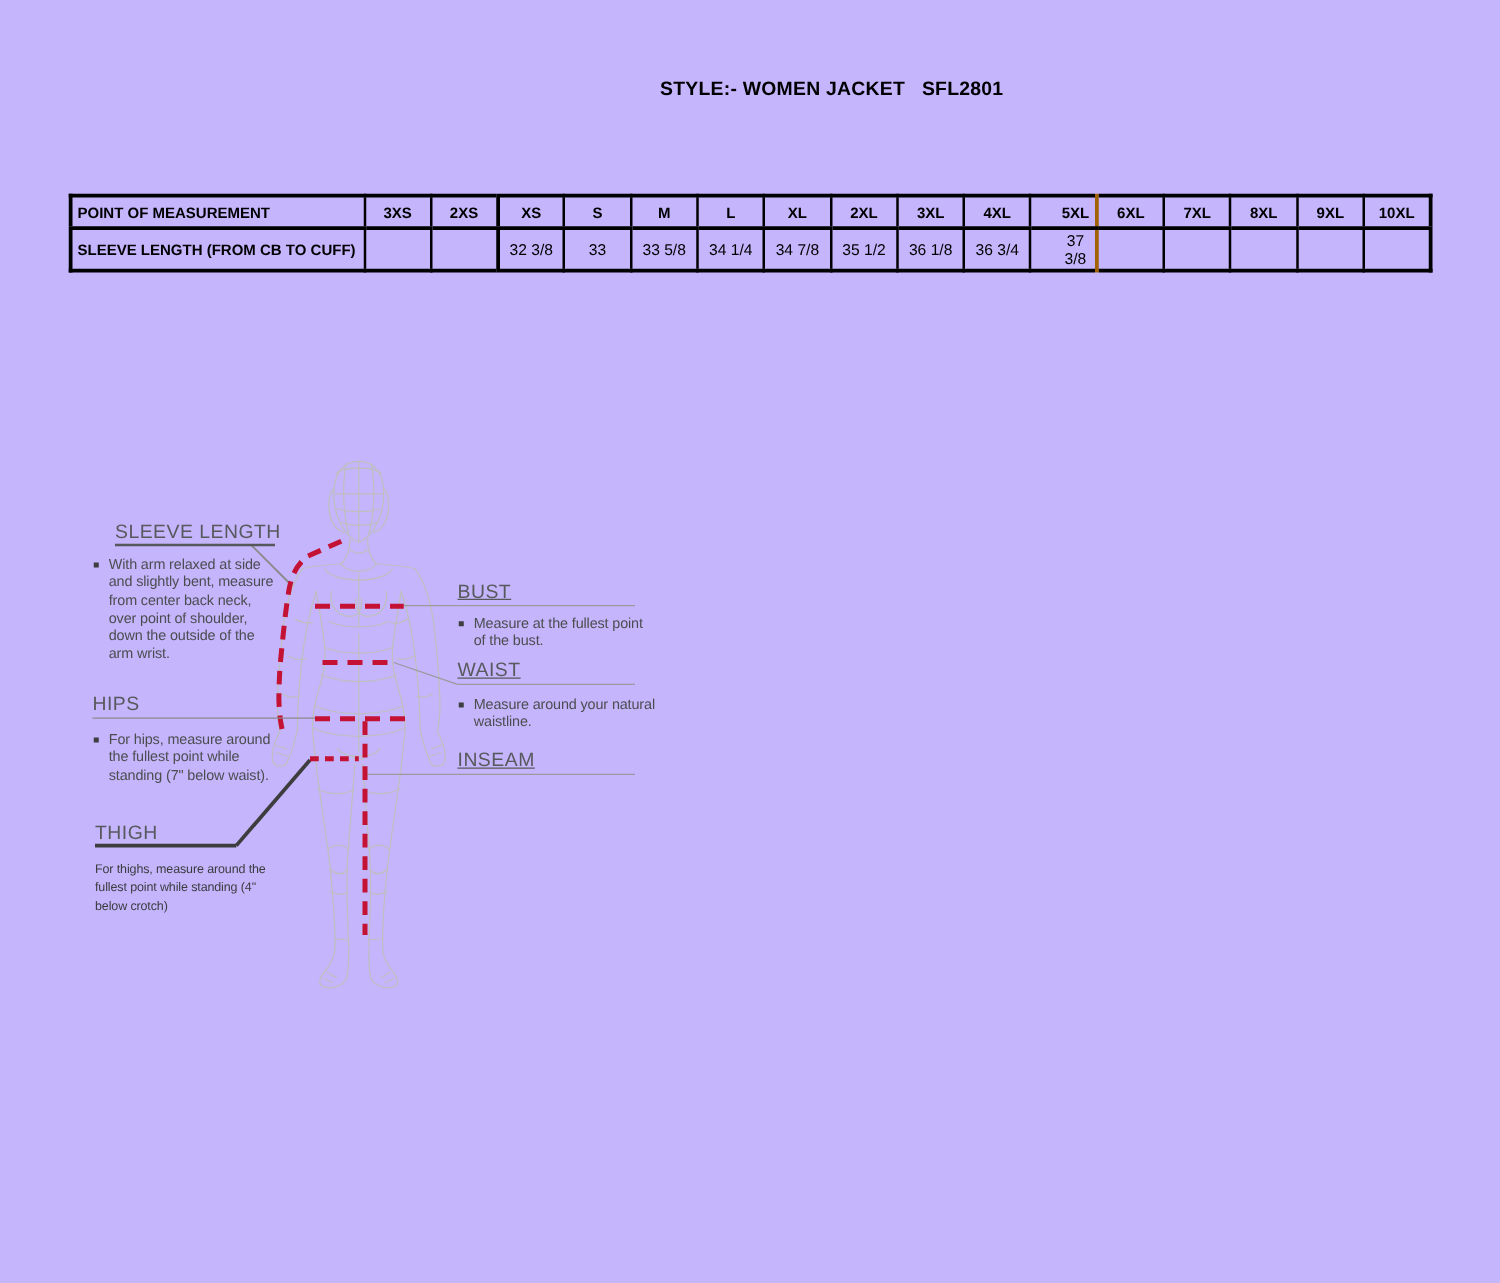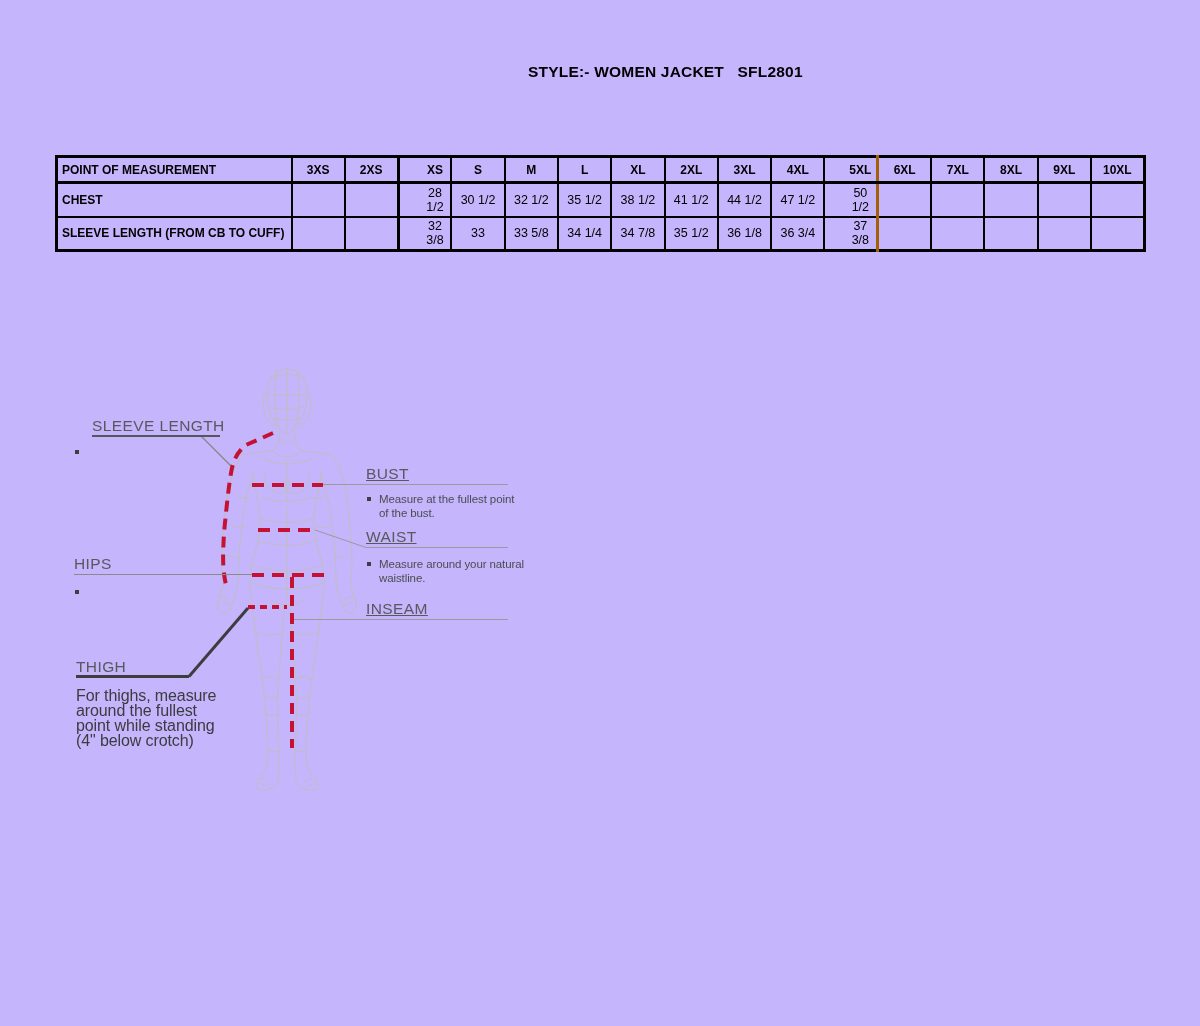--- a/index.html
+++ b/index.html
@@ -15,33 +15,33 @@
 
   
   .size-table{position:absolute;left:55px;top:155px;width:1088px;border-collapse:collapse;
               table-layout:fixed;border:3px solid #000;}
   .size-table th,.size-table td{border:2px solid #000;font-size:12px;padding:0;overflow:hidden;}
   .size-table thead th{border-bottom:3px solid #000;font-weight:bold;text-align:center;}
   .size-table thead tr{height:26px;}
   .size-table tbody tr{height:34px;}
   .size-table th.lbl{text-align:left;padding-left:4px;font-weight:bold;font-size:12px;margin-left:20px;}
   .size-table td{text-align:center;font-weight:normal;font-size:12.5px;}
-  .size-table .tl{border-left:3px solid #000;padding-left:20px;}
+  .size-table .tl{border-left:3px solid #000;}
   .size-table .tr2{border-right:3px solid #a16207;padding-left:19px;}
 
   
   .diagram{position:absolute;left:60px;top:355px;width:460px;height:445px;}
   .diagram svg{position:absolute;left:0;top:0;}
   .g-head{position:absolute;box-sizing:border-box;height:20px;line-height:17px;
           font-size:15.5px;letter-spacing:.4px;color:var(--heading,#58595c);white-space:nowrap;}
   .g-para{position:absolute;font-size:11.5px;line-height:14.3px;color:var(--body,#4c4d4f);
           padding-left:13px;letter-spacing:-.1px;}
   .g-para.nb{padding-left:0;}
   .g-para .bullet{position:absolute;left:1px;top:5px;width:4px;height:4px;background:#3d3e40;}
-  .g-para.big{font-size:16px;line-height:15px;color:#3b3c3e;}
+  .g-para.big{font-size:10px;line-height:15px;color:#3b3c3e;}
   .u-dark{border-bottom:2px solid #56575a;}
   .u-gray{border-bottom:1.5px solid #8a8a8a;}
   .u-thin{border-bottom:1px solid #9a9a9a;text-decoration:underline;}
   .u-thick{border-bottom:3px solid #3d3d3d;}
 </style>
 </head>
 <body>
 
 <div class="page">
 
@@ -83,39 +83,20 @@
           <th class="tr2">5XL</th>
           <th>6XL</th>
           <th>7XL</th>
           <th>8XL</th>
           <th>9XL</th>
           <th>10XL</th>
         </tr>
       </thead>
     <tbody>
         <tr>
-          <th class="lbl">CHEST</th>
-          <td></td>
-          <td></td>
-          <td class="tl">28 1/2</td>
-          <td>30 1/2</td>
-          <td>32 1/2</td>
-          <td>35 1/2</td>
-          <td>38 1/2</td>
-          <td>41 1/2</td>
-          <td>44 1/2</td>
-          <td>47 1/2</td>
-          <td class="tr2">50 1/2</td>
-          <td></td>
-          <td></td>
-          <td></td>
-          <td></td>
-          <td></td>
-        </tr>
-        <tr>
           <th class="lbl">SLEEVE LENGTH (FROM CB TO CUFF)</th>
           <td></td>
           <td></td>
           <td class="tl">32 3/8</td>
           <td>33</td>
           <td>33 5/8</td>
           <td>34 1/4</td>
           <td>34 7/8</td>
           <td>35 1/2</td>
           <td>36 1/8</td>
@@ -226,25 +207,27 @@
         <path d="M198,175 L255,175" stroke-dasharray="12 8"></path>
         <path d="M192,220 L270,220" stroke-dasharray="12 8"></path>
         <path d="M188,252 L227,252" stroke-dasharray="7 5"></path>
         <path d="M232,222 L232,393" stroke-dasharray="11 7"></path>
       </g>
     </svg>
 
     <div class="g-head u-dark" style="left:4px;top:62px;width:128px;margin-left:28px;">SLEEVE LENGTH</div>
     <div class="g-para" style="left:14px;top:90px;width:133px;">
       <span class="bullet"></span>
+      <span>With arm relaxed at side and slightly bent, measure from center back neck, over point of shoulder, down the outside of the arm wrist.</span>
     </div>
 
     <div class="g-head u-gray" style="left:14px;top:200px;width:178px;">HIPS</div>
     <div class="g-para" style="left:14px;top:230px;width:141px;">
       <span class="bullet"></span>
+      <span>For hips, measure around the fullest point while standing (7" below waist).</span>
     </div>
 
     <div class="g-head u-thick" style="left:16px;top:303px;width:113px;">THIGH</div>
     <div class="g-para nb big" style="left:16px;top:333px;width:155px;">
       <span>For thighs, measure around the fullest point while standing (4" below crotch)</span>
     </div>
 
     <div class="g-head u-thin" style="left:306px;top:110px;width:142px;">BUST</div>
     <div class="g-para" style="left:306px;top:137px;width:146px;">
       <span class="bullet"></span>

